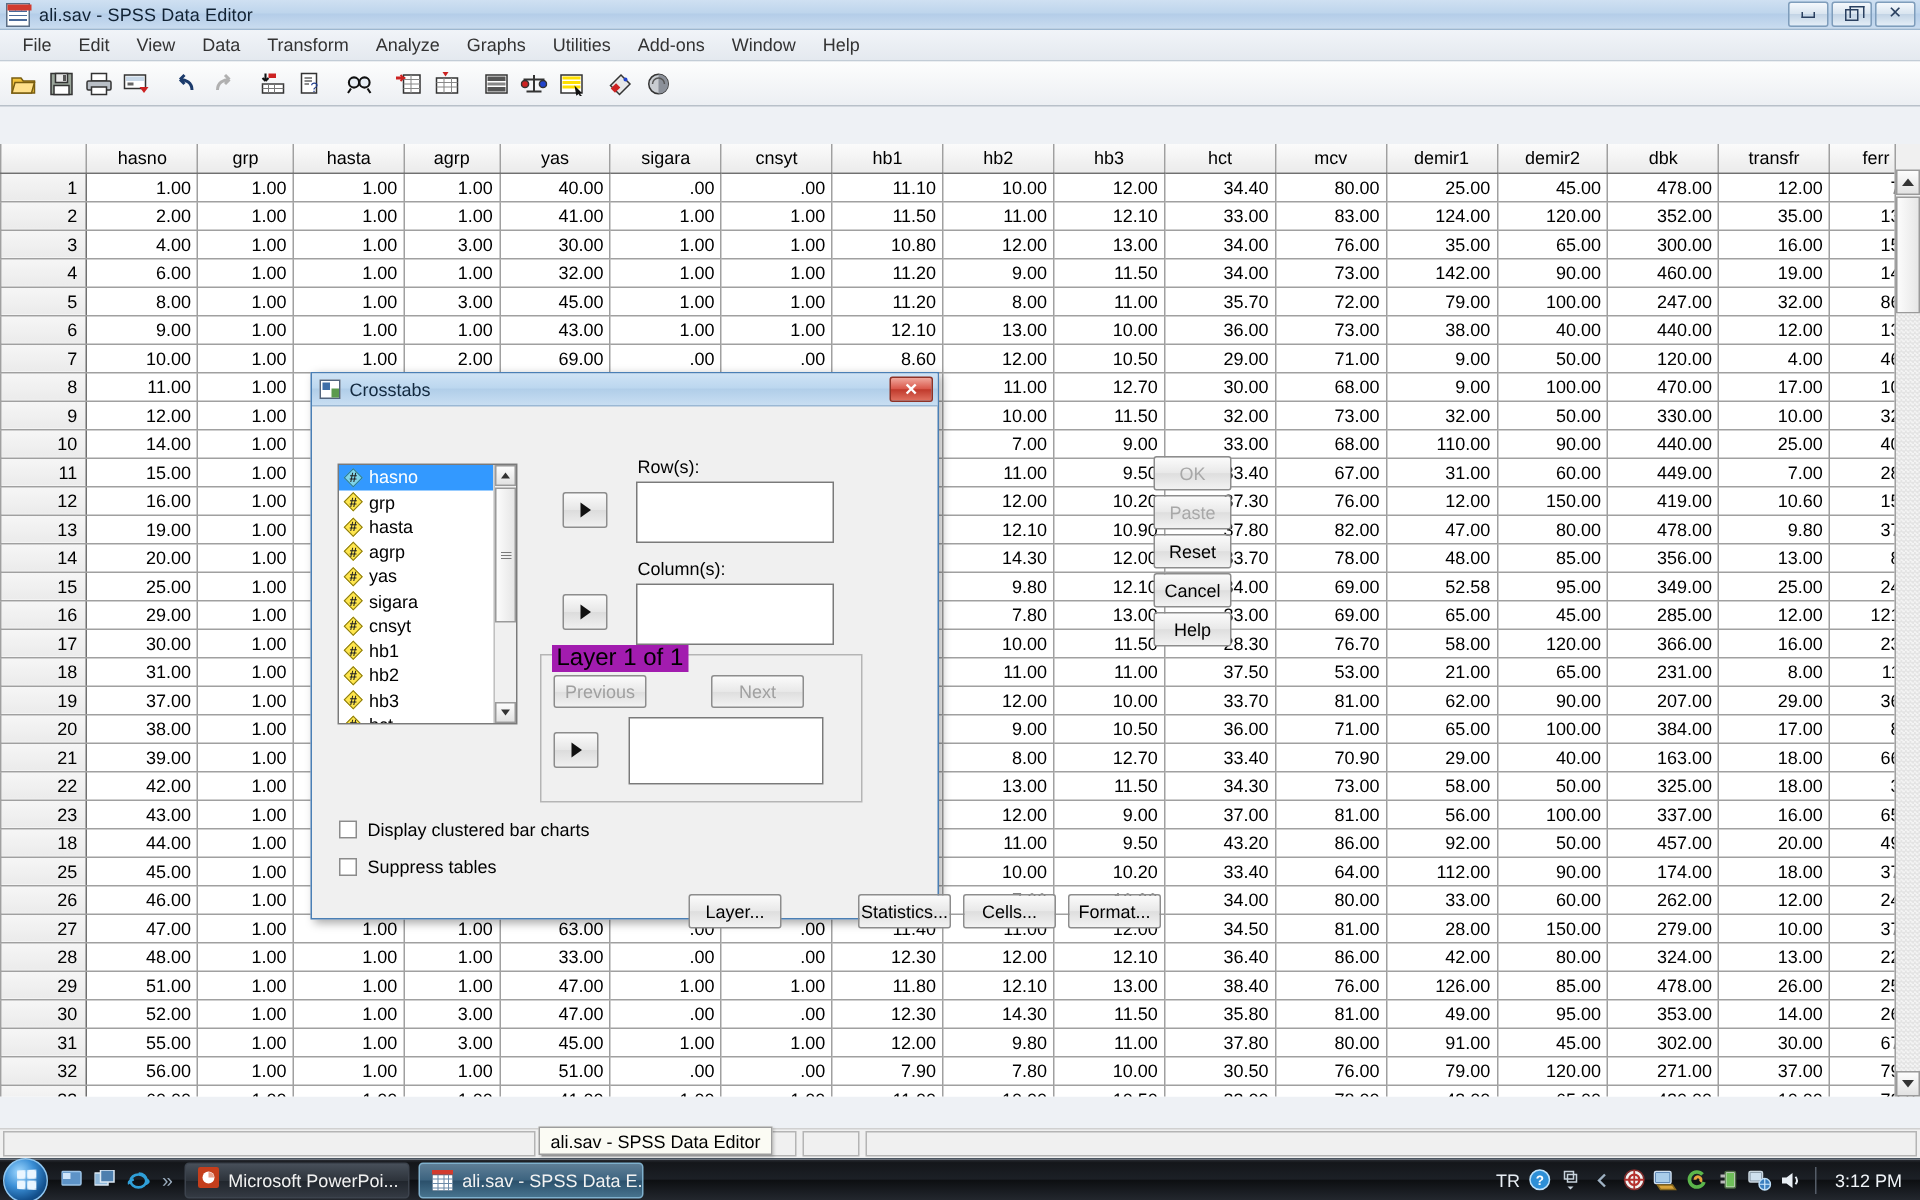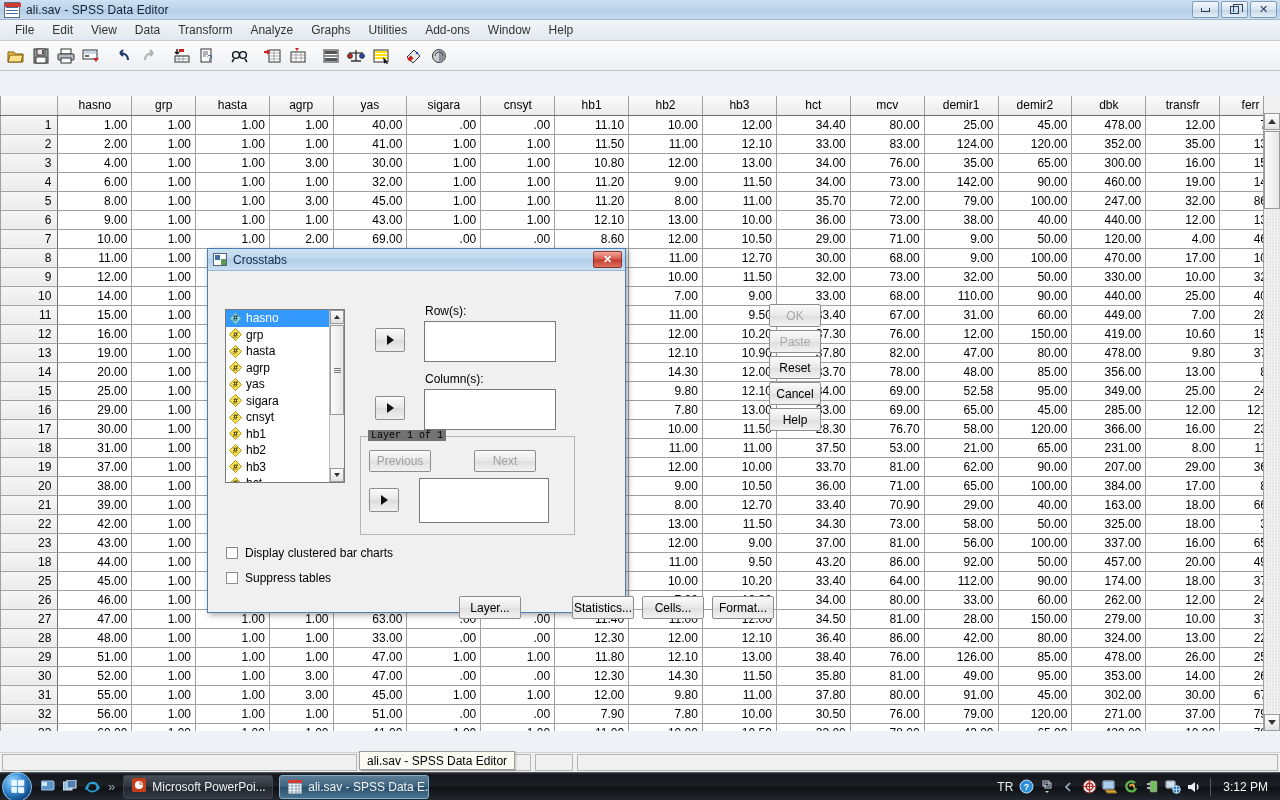--- a/index.html
+++ b/index.html
@@ -291,21 +291,21 @@
     background: linear-gradient(to bottom,#fbfbfb,#e8e8e8 50%,#dedede 51%,#f2f2f2);
     border:1px solid #8d8d8d; border-radius:2px;
     display:flex;align-items:center;justify-content:center;
     font-size:12px; color:#000;
   }
   .sidebtn.dis{ color:#a8a8a8; }
   .groupbox{
     position:absolute; left:152px; top:165px; width:215px; height:99px;
     border:1px solid #b5b5b5;
   }
-  .grouplbl{ position:absolute; left:160px; top:159px; background:#737373; padding:0 3px; font-size:10px;font-family:Liberation Mono, monospace;}
+  .grouplbl{ position:absolute; left:160px; top:159px; background:#a21caf; padding:0 3px; font-size:16px;}
   .smbtn{
     position:absolute; height:22px; width:62px;
     background: linear-gradient(to bottom,#fbfbfb,#e8e8e8 50%,#dedede 51%,#f2f2f2);
     border:1px solid #8d8d8d; border-radius:2px;
     display:flex;align-items:center;justify-content:center; font-size:12px; color:#000;
   }
   .smbtn.dis{color:#a0a0a0;}
   .cb{ position:absolute; display:flex; align-items:center; font-size:12px; }
   .cbbox{ width:12px;height:12px;background:#fff;border:1px solid #8b8b8b; margin-right:7px;}
   .botbtn{

